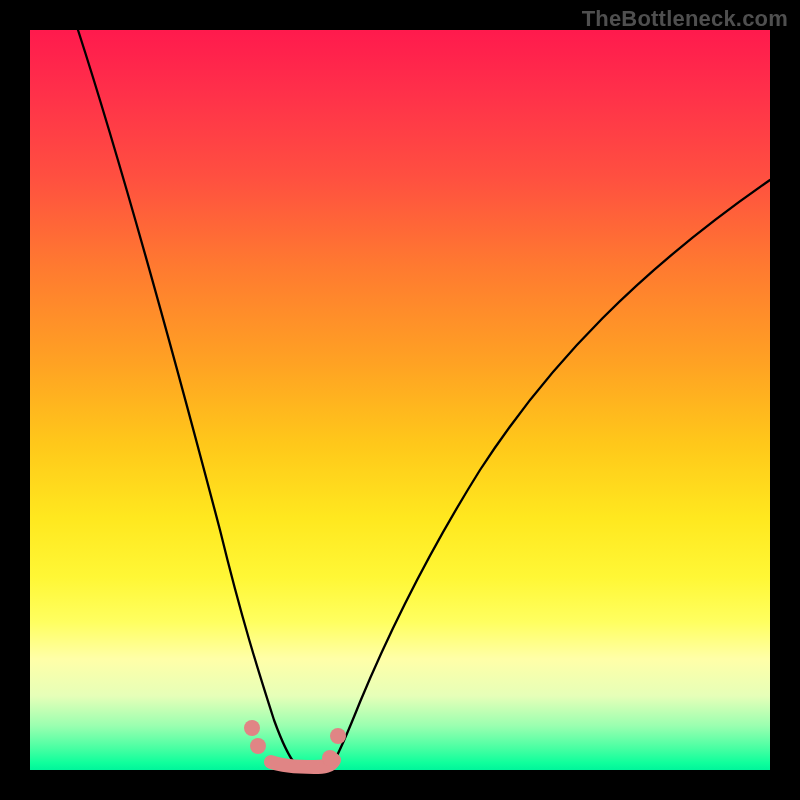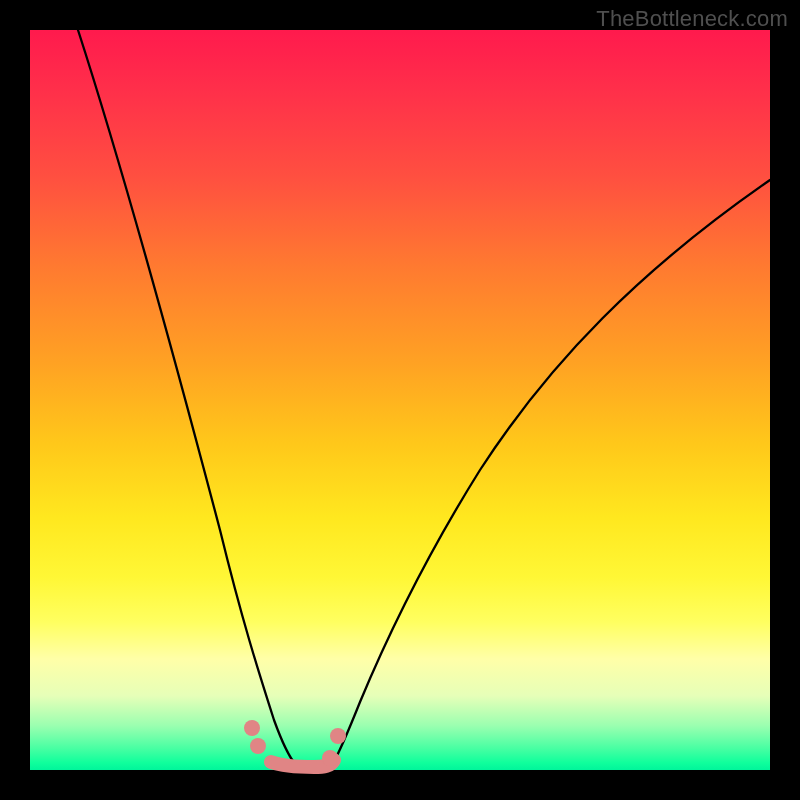--- a/index.html
+++ b/index.html
@@ -44,21 +44,21 @@
       #00f59b 100%
     );
   }
   .watermark {
     position: absolute;
     top: 6px;
     right: 12px;
     color: #4f4f4f;
     font-size: 22px;
     letter-spacing: 0.2px;
-    font-weight: 400;
+    font-weight: 700;
   }
   svg.curves {
     position: absolute;
     left: 0;
     top: 0;
     width: 740px;
     height: 740px;
     overflow: visible;
   }
   .curve {

